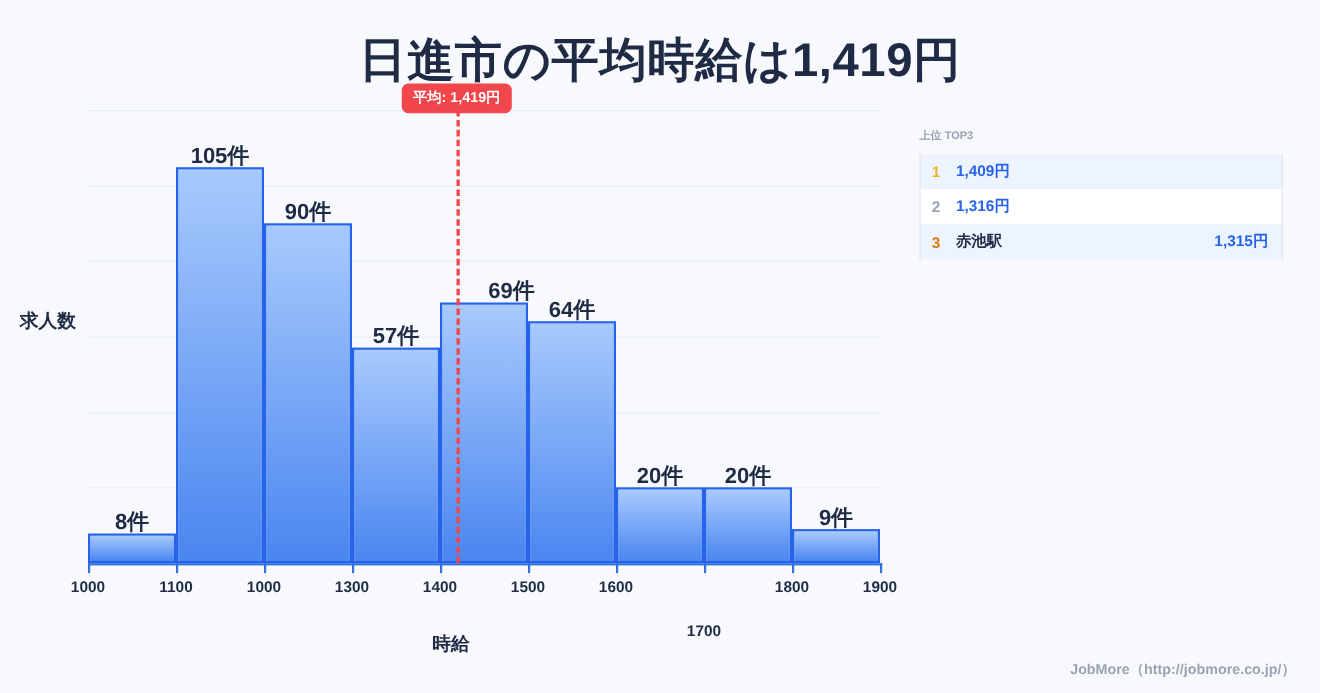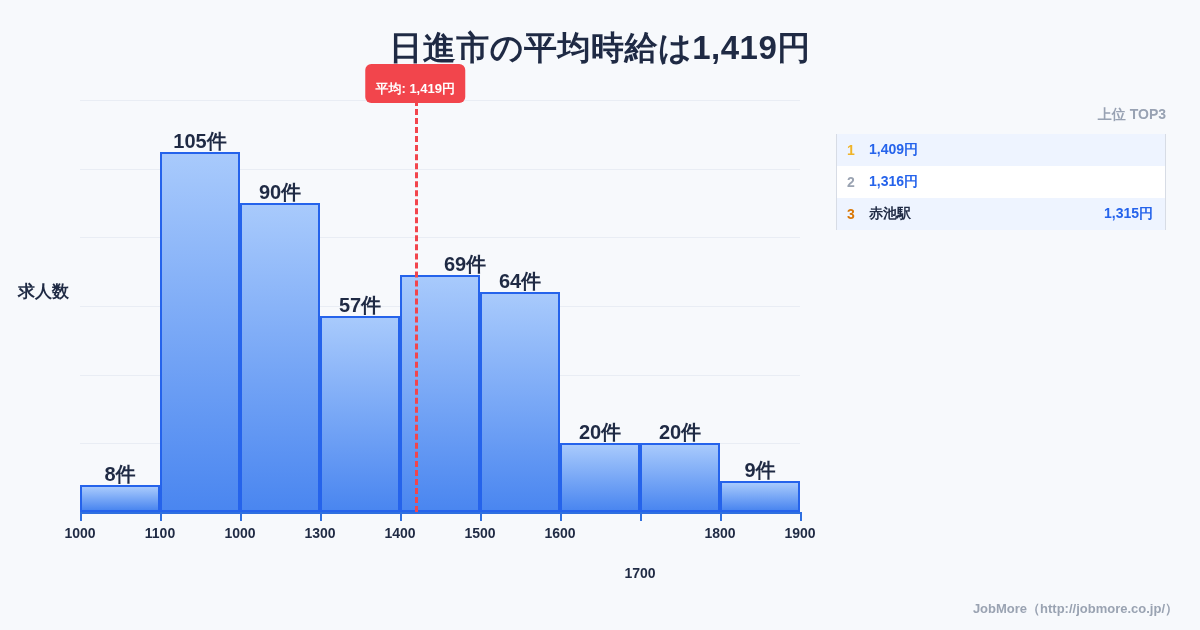--- a/index.html
+++ b/index.html
@@ -8,21 +8,21 @@
     background:#f7f9fc;
     font-family:"Liberation Sans","DejaVu Sans",sans-serif;
     overflow:hidden;
   }
   #root { position:relative; width:1200px; height:630px; }
 
   
   .chart-title {
     position:absolute; left:0; top:26px; width:1200px;
     text-align:center;
-    font-size:33px; font-weight:bold; color:#1f2a44;
+    font-size:43px; font-weight:bold; color:#1f2a44;
     letter-spacing:.5px;
   }
 
   
   .chart-area { position:absolute; left:0; top:0; width:820px; height:630px; }
 
   .plot {
     position:absolute;
     left:80px; top:100px;
     width:720px; height:412px;
@@ -60,38 +60,38 @@
   .avg-line {
     position:absolute; top:100px; width:0;
     height:412px;
     border-left:3px dashed #f2454c;
   }
   .avg-badge {
     position:absolute; top:103px;
     transform:translate(-50%,-100%);
     background:#f2454c; color:#fff;
     font-size:13px; font-weight:bold;
-    padding:16px 10px 5px; border-radius:6px;
+    padding:4px 10px 5px; border-radius:6px;
     white-space:nowrap;
   }
 
   .ylabel {
     position:absolute; left:18px; top:280px;
     font-size:17px; font-weight:bold; color:#1f2a44;
   }
   .xlabel {
     position:absolute; left:0; top:574px; width:820px;
     text-align:center;
     font-size:17px; font-weight:bold; color:#1f2a44;
   }
 
   
   .side { position:absolute; left:836px; top:100px; width:330px; }
   .side-title { font-size:19px; font-weight:bold; color:#1f2a44; }
-  .side-sub { margin-top:6px; font-size:14px; font-weight:bold; color:#98a2b3;text-align:right; }
+  .side-sub { margin-top:16px; font-size:10px; font-weight:bold; color:#98a2b3; }
 
   .rank-list {
     margin-top:10px;
     border-left:1px solid #d7dce5;
     border-right:1px solid #d7dce5;
   }
   .rank-row {
     display:flex; align-items:center;
     height:32px; padding:0 12px 0 10px;
     background:#eef4ff;
@@ -167,20 +167,21 @@
         <div class="tick" style="left: 720px;"></div>
         <div class="xtick-label" style="left: 720px;">1800</div>
         <div class="tick" style="left: 800px;"></div>
         <div class="xtick-label" style="left: 800px;">1900</div>
       </div>
     <div id="avg">
         <div class="avg-line" style="left: 415.2px;"></div>
         <div class="avg-badge" style="left: 415.2px;">平均: 1,419円</div>
       </div>
     <div class="ylabel">求人数</div>
+    <div class="xlabel">時給</div>
   </div>
 
   <div class="side">
     <div class="side-sub">上位 TOP3</div>
     <div class="rank-list" id="rank-list">
         <div class="rank-row">
           <div class="rank-num gold">1</div>
           <div class="rank-val">1,409円</div>
         </div>
         <div class="rank-row alt">

